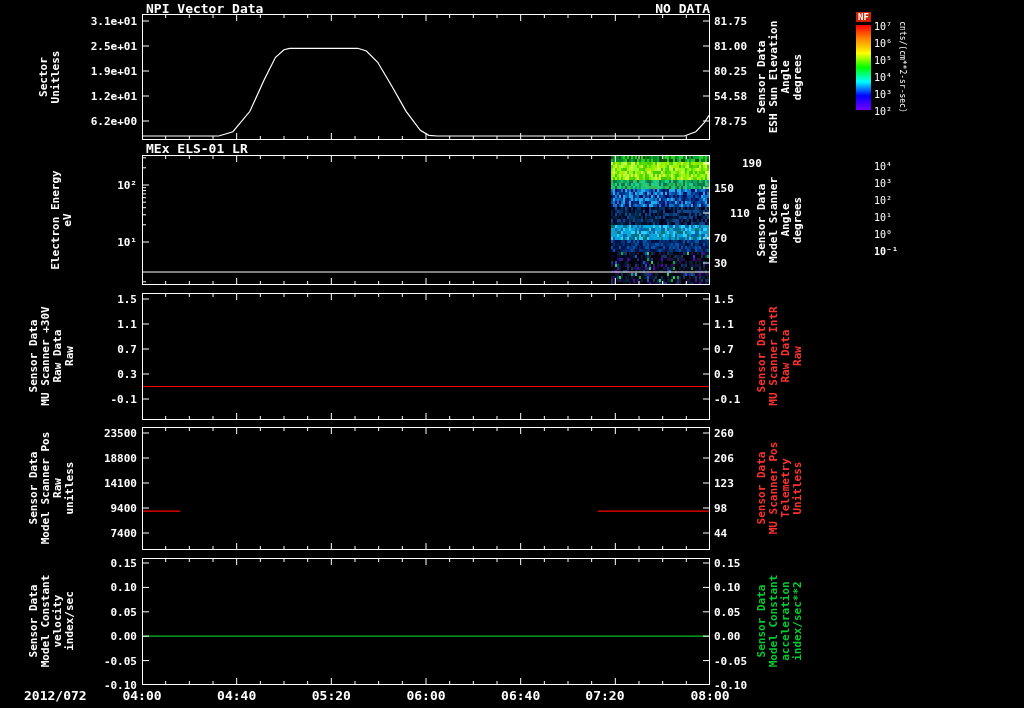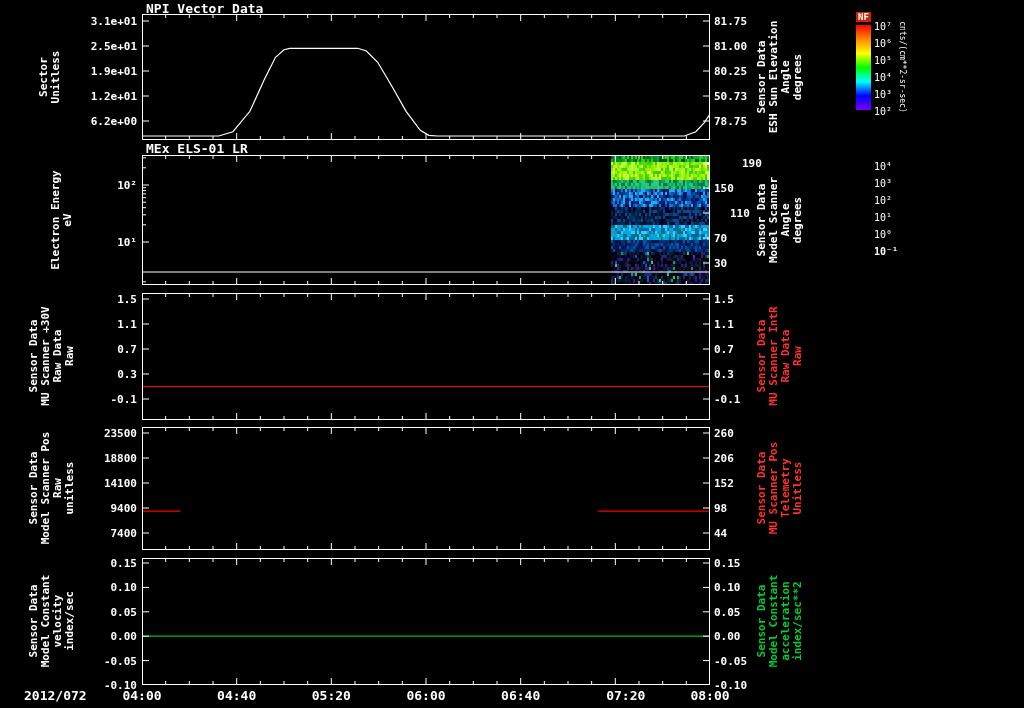--- a/index.html
+++ b/index.html
@@ -20,20 +20,21 @@
   .cbar-grad  { position:absolute; left:0; top:0; width:15px; height:85px; border:none; }
   .cunit  { position:absolute; left:46px; top:42px; transform:translate(-50%,-50%) rotate(90deg);
             font-size:8px; white-space:nowrap; }
 </style>
 </head>
 <body>
 
 <div id="screen">
 
   <div class="ptitle" style="left:146px;top:1px">NPI Vector Data</div>
+  <div class="ptitle" style="left:510px;top:1px;width:200px;text-align:right">NO DATA</div>
   <div class="ptitle" style="left:146px;top:141px">MEx ELS-01 LR</div>
 
   <div class="vwrap" style="left:50px;top:77px">
     <div class="vlabel">Sector
 Unitless</div>
     </div>
   <div class="vwrap" style="left:62px;top:220px">
     <div class="vlabel">Electron Energy
 eV</div>
     </div>
@@ -95,21 +96,21 @@
 
   <div class="xlab" style="left:24px;top:688px;width:84px">2012/072</div>
 <div class="tick" style="left: 37px; width: 100px; text-align: right; top: 15px;">3.1e+01</div>
     <div class="tick" style="left: 37px; width: 100px; text-align: right; top: 40px;">2.5e+01</div>
     <div class="tick" style="left: 37px; width: 100px; text-align: right; top: 65px;">1.9e+01</div>
     <div class="tick" style="left: 37px; width: 100px; text-align: right; top: 90px;">1.2e+01</div>
     <div class="tick" style="left: 37px; width: 100px; text-align: right; top: 115px;">6.2e+00</div>
     <div class="tick" style="left: 714px; width: 70px; top: 15px;">81.75</div>
     <div class="tick" style="left: 714px; width: 70px; top: 40px;">81.00</div>
     <div class="tick" style="left: 714px; width: 70px; top: 65px;">80.25</div>
-    <div class="tick" style="left: 714px; width: 70px; top: 90px;">50.73</div>
+    <div class="tick" style="left: 714px; width: 70px; top: 90px;">54.58</div>
     <div class="tick" style="left: 714px; width: 70px; top: 115px;">78.75</div>
     <div class="tick" style="left: 37px; width: 100px; text-align: right; top: 179px;">10²</div>
     <div class="tick" style="left: 37px; width: 100px; text-align: right; top: 236px;">10¹</div>
     <div class="tick" style="left: 714px; width: 70px; top: 157px; margin-left: 28px;">190</div>
     <div class="tick" style="left: 714px; width: 70px; top: 182px;">150</div>
     <div class="tick" style="left: 730px; width: 70px; top: 207px;">110</div>
     <div class="tick" style="left: 714px; width: 70px; top: 232px;">70</div>
     <div class="tick" style="left: 714px; width: 70px; top: 257px;">30</div>
     <div class="tick" style="left: 37px; width: 100px; text-align: right; top: 293px;">1.5</div>
     <div class="tick" style="left: 37px; width: 100px; text-align: right; top: 318px;">1.1</div>
@@ -121,41 +122,41 @@
     <div class="tick" style="left: 714px; width: 70px; top: 343px;">0.7</div>
     <div class="tick" style="left: 714px; width: 70px; top: 368px;">0.3</div>
     <div class="tick" style="left: 714px; width: 70px; top: 393px;">-0.1</div>
     <div class="tick" style="left: 37px; width: 100px; text-align: right; top: 427px;">23500</div>
     <div class="tick" style="left: 37px; width: 100px; text-align: right; top: 452px;">18800</div>
     <div class="tick" style="left: 37px; width: 100px; text-align: right; top: 477px;">14100</div>
     <div class="tick" style="left: 37px; width: 100px; text-align: right; top: 502px;">9400</div>
     <div class="tick" style="left: 37px; width: 100px; text-align: right; top: 527px;">7400</div>
     <div class="tick" style="left: 714px; width: 70px; top: 427px;">260</div>
     <div class="tick" style="left: 714px; width: 70px; top: 452px;">206</div>
-    <div class="tick" style="left: 714px; width: 70px; top: 477px;">152</div>
+    <div class="tick" style="left: 714px; width: 70px; top: 477px;">123</div>
     <div class="tick" style="left: 714px; width: 70px; top: 502px;">98</div>
     <div class="tick" style="left: 714px; width: 70px; top: 527px;">44</div>
     <div class="tick" style="left: 37px; width: 100px; text-align: right; top: 557px;">0.15</div>
     <div class="tick" style="left: 37px; width: 100px; text-align: right; top: 581.4px;">0.10</div>
     <div class="tick" style="left: 37px; width: 100px; text-align: right; top: 605.8px;">0.05</div>
     <div class="tick" style="left: 37px; width: 100px; text-align: right; top: 630.2px;">0.00</div>
     <div class="tick" style="left: 37px; width: 100px; text-align: right; top: 654.6px;">-0.05</div>
     <div class="tick" style="left: 37px; width: 100px; text-align: right; top: 679px;">-0.10</div>
     <div class="tick" style="left: 714px; width: 70px; top: 557px;">0.15</div>
     <div class="tick" style="left: 714px; width: 70px; top: 581.4px;">0.10</div>
     <div class="tick" style="left: 714px; width: 70px; top: 605.8px;">0.05</div>
     <div class="tick" style="left: 714px; width: 70px; top: 630.2px;">0.00</div>
     <div class="tick" style="left: 714px; width: 70px; top: 654.6px;">-0.05</div>
     <div class="tick" style="left: 714px; width: 70px; top: 679px;">-0.10</div>
     <div class="xlab" style="left: 112px; top: 688px; width: 60px; text-align: center;">04:00</div>
     <div class="xlab" style="left: 206.667px; top: 688px; width: 60px; text-align: center;">04:40</div>
     <div class="xlab" style="left: 301.333px; top: 688px; width: 60px; text-align: center;">05:20</div>
     <div class="xlab" style="left: 396px; top: 688px; width: 60px; text-align: center;">06:00</div>
     <div class="xlab" style="left: 490.667px; top: 688px; width: 60px; text-align: center;">06:40</div>
-    <div class="xlab" style="left: 585.333px; top: 688px; width: 60px; text-align: right;">07:20</div>
+    <div class="xlab" style="left: 585.333px; top: 688px; width: 60px; text-align: left;">07:20</div>
     <div class="xlab" style="left: 680px; top: 688px; width: 60px; text-align: center;">08:00</div>
     <div class="cbtick" style="left: 874px; top: 21px;">10⁷</div>
     <div class="cbtick" style="left: 874px; top: 38px;">10⁶</div>
     <div class="cbtick" style="left: 874px; top: 55px;">10⁵</div>
     <div class="cbtick" style="left: 874px; top: 72px;">10⁴</div>
     <div class="cbtick" style="left: 874px; top: 89px;">10³</div>
     <div class="cbtick" style="left: 874px; top: 106px;">10²</div>
     <div class="cbtick" style="left: 874px; top: 161px;">10⁴</div>
     <div class="cbtick" style="left: 874px; top: 178px;">10³</div>
     <div class="cbtick" style="left: 874px; top: 195px;">10²</div>

